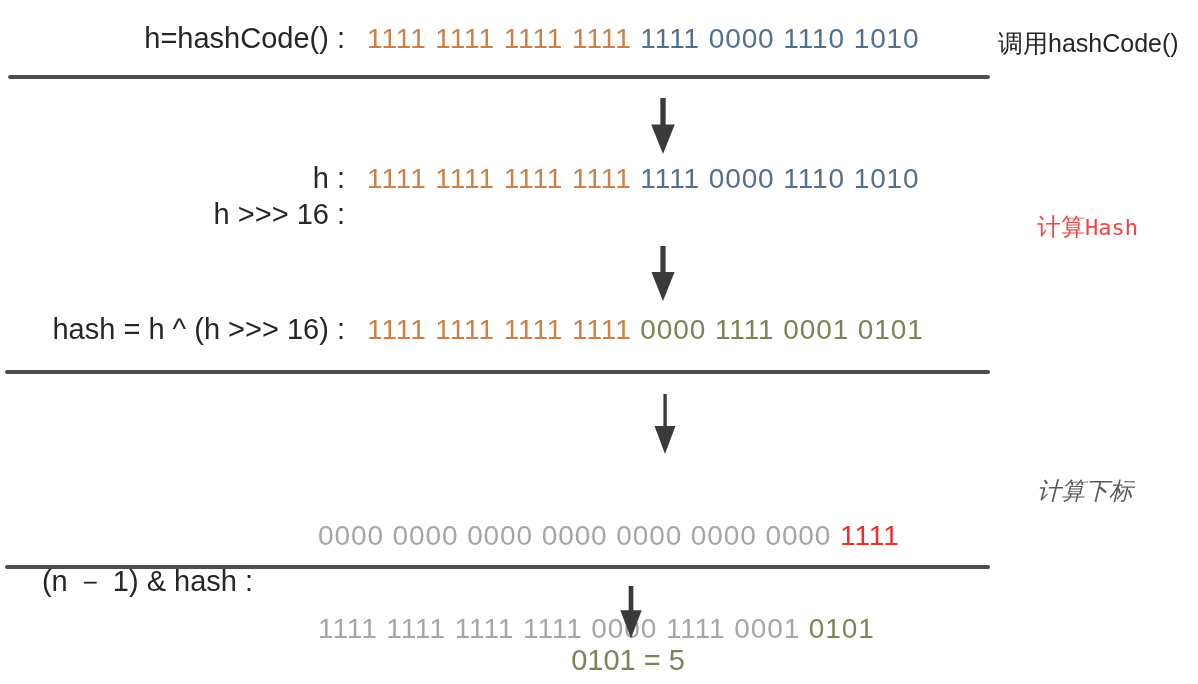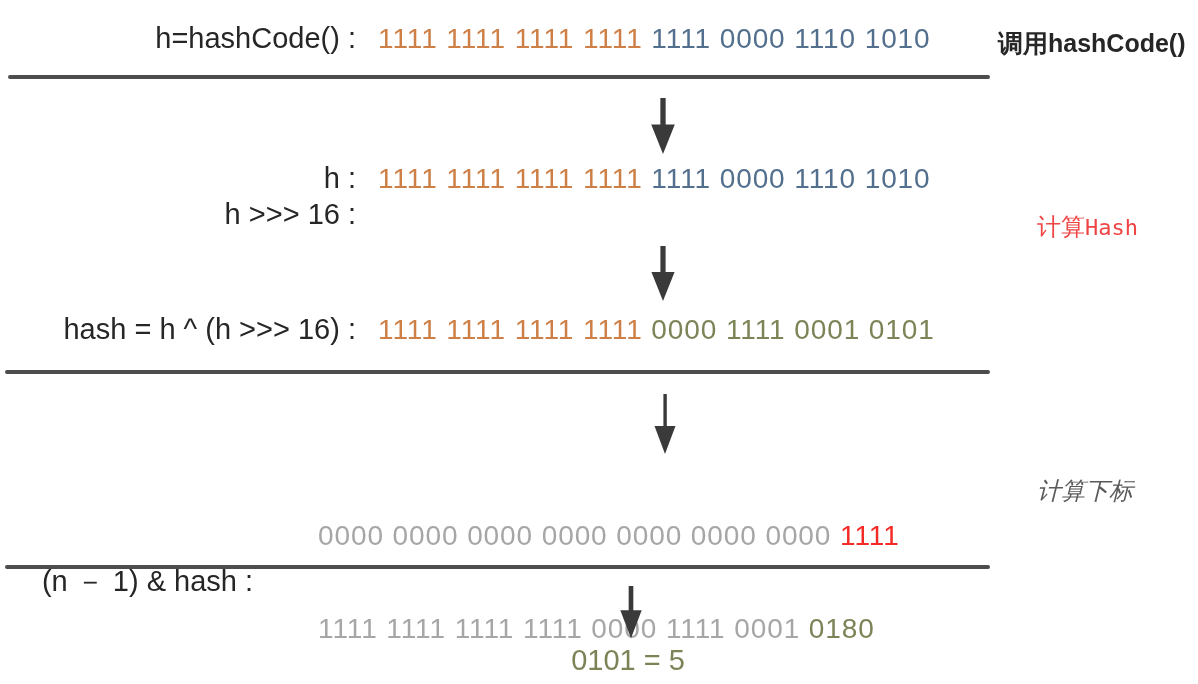--- a/index.html
+++ b/index.html
@@ -4,21 +4,21 @@
 <style>
   * { margin:0; padding:0; box-sizing:border-box; }
   html,body { background:#ffffff; }
   body {
     width:1198px; height:684px; position:relative; overflow:hidden;
     font-family:"Liberation Sans","DejaVu Sans",sans-serif;
     color:var(--ink,#262626);
   }
   .stage { position:absolute; inset:0; }
 
-  .row { position:absolute; left:0; display:flex; align-items:baseline; white-space:pre;padding-left:11px; }
+  .row { position:absolute; left:0; display:flex; align-items:baseline; white-space:pre; }
   .lbl {
     width:345px; text-align:right; font-size:29px; color:var(--ink);
     white-space:pre;
   }
   .bin { font-size:28px; letter-spacing:0.9px; margin-left:22px; white-space:pre;text-align:center; }
 
   .c-orange { color:var(--orange); }
   .c-blue   { color:var(--blue); }
   .c-ink    { color:var(--ink); }
   .c-olive  { color:var(--olive); }
@@ -31,21 +31,21 @@
   #hr3 { left:5px;  top:565px; width:985px; }
 
   .arrow { position:absolute; width:30px; }
   .arrow rect, .arrow polygon { fill:var(--arrow); }
   #arrow1 { left:648px; top:98px; }
   #arrow2 { left:648px; top:246px; }
   #arrow3 { left:650px; top:394px; }
   #arrow4 { left:616px; top:586px; }
 
   .side { position:absolute; white-space:nowrap; font-size:24px; }
-  #side1 { left:998px;  top:27px;  font-size:25px; color:var(--ink);font-weight:bold; }
+  #side1 { left:998px;  top:27px;  font-size:25px; color:var(--ink); }
   #side2 { left:1037px; top:211px; color:#ef4444; }
   #side3 { left:1037px; top:475px; color:var(--label_gray);font-style:italic; }
   .mono { font-family:"DejaVu Sans Mono","Liberation Mono",monospace; font-size:22px; }
 
   .maskblock { position:absolute; left:0; top:458px; display:flex; align-items:center; }
   .lbl2 { width:295px; text-align:center; font-size:29px; color:var(--ink); white-space:pre; }
   .bincol { margin-left:23px; font-size:28px; letter-spacing:0.9px; line-height:31px; white-space:pre; }
 
   .result {
     position:absolute; left:553px; top:644px; width:150px; text-align:center;
@@ -95,21 +95,21 @@
 
   <svg class="arrow" id="arrow3" viewBox="0 0 30 60" width="30" height="60">
     <rect x="13.4" y="0" width="3.4" height="36"></rect>
     <polygon points="4.5,32 25.5,32 15,60"></polygon>
   </svg>
 
   <div class="maskblock">
     <div class="lbl2">(n － 1) &amp; hash :</div>
     <div class="bincol">
       <div><span class="c-gray">0000 0000 0000 0000 0000 0000 0000</span> <span class="c-red">1111</span></div>
-      <div><span class="c-gray">1111 1111 1111 1111 0000 1111 0001</span> <span class="c-olive">0180</span></div>
+      <div><span class="c-gray">1111 1111 1111 1111 0000 1111 0001</span> <span class="c-olive">0101</span></div>
     </div>
   </div>
 
   <div class="side" id="side3">计算下标</div>
 
   <div class="hr" id="hr3"></div>
 
   <svg class="arrow" id="arrow4" viewBox="0 0 30 58" width="30" height="54">
     <rect x="12.5" y="0" width="5" height="30"></rect>
     <polygon points="3.5,26 26.5,26 15,56"></polygon>

